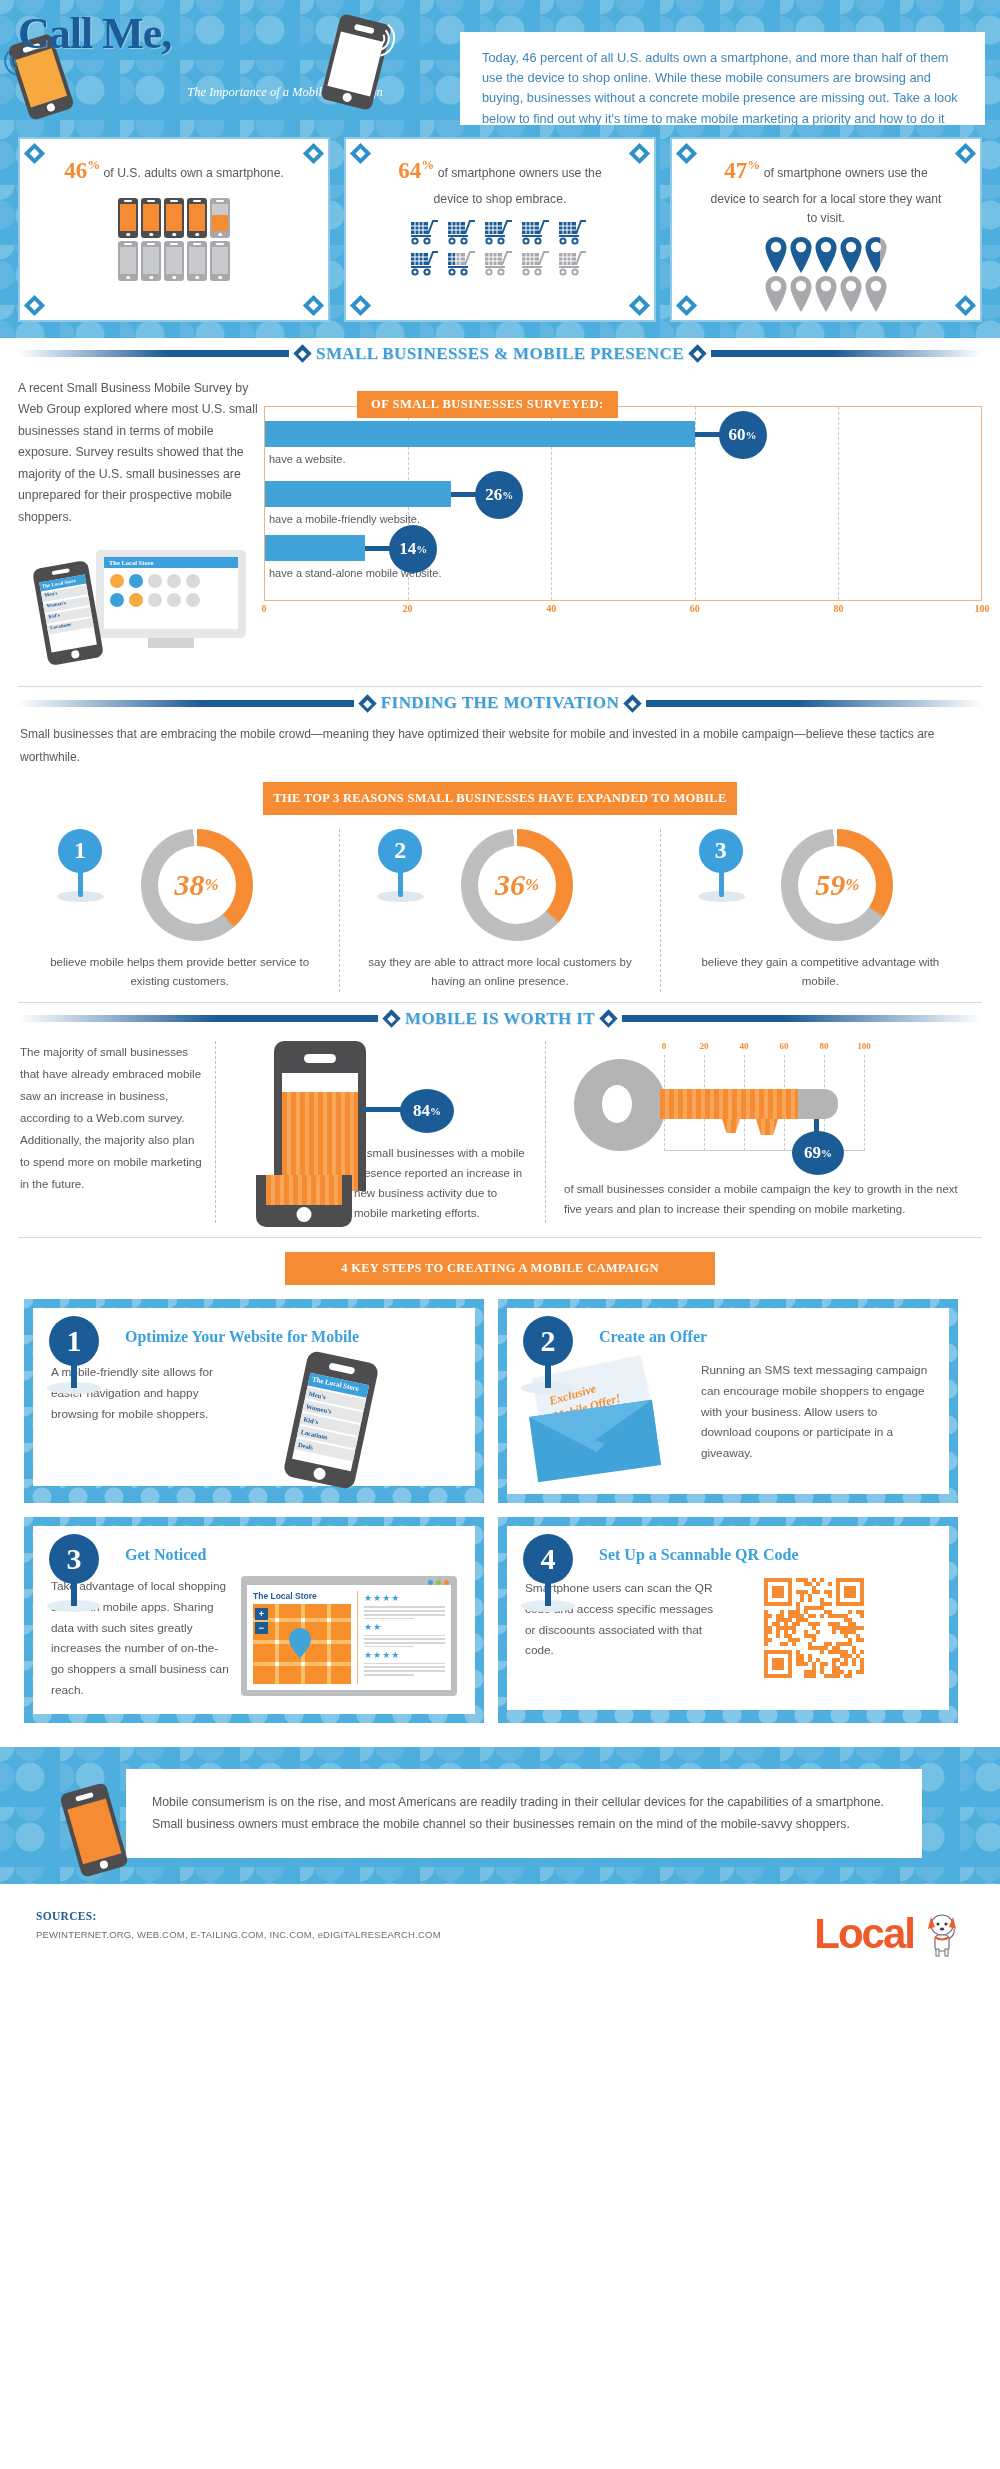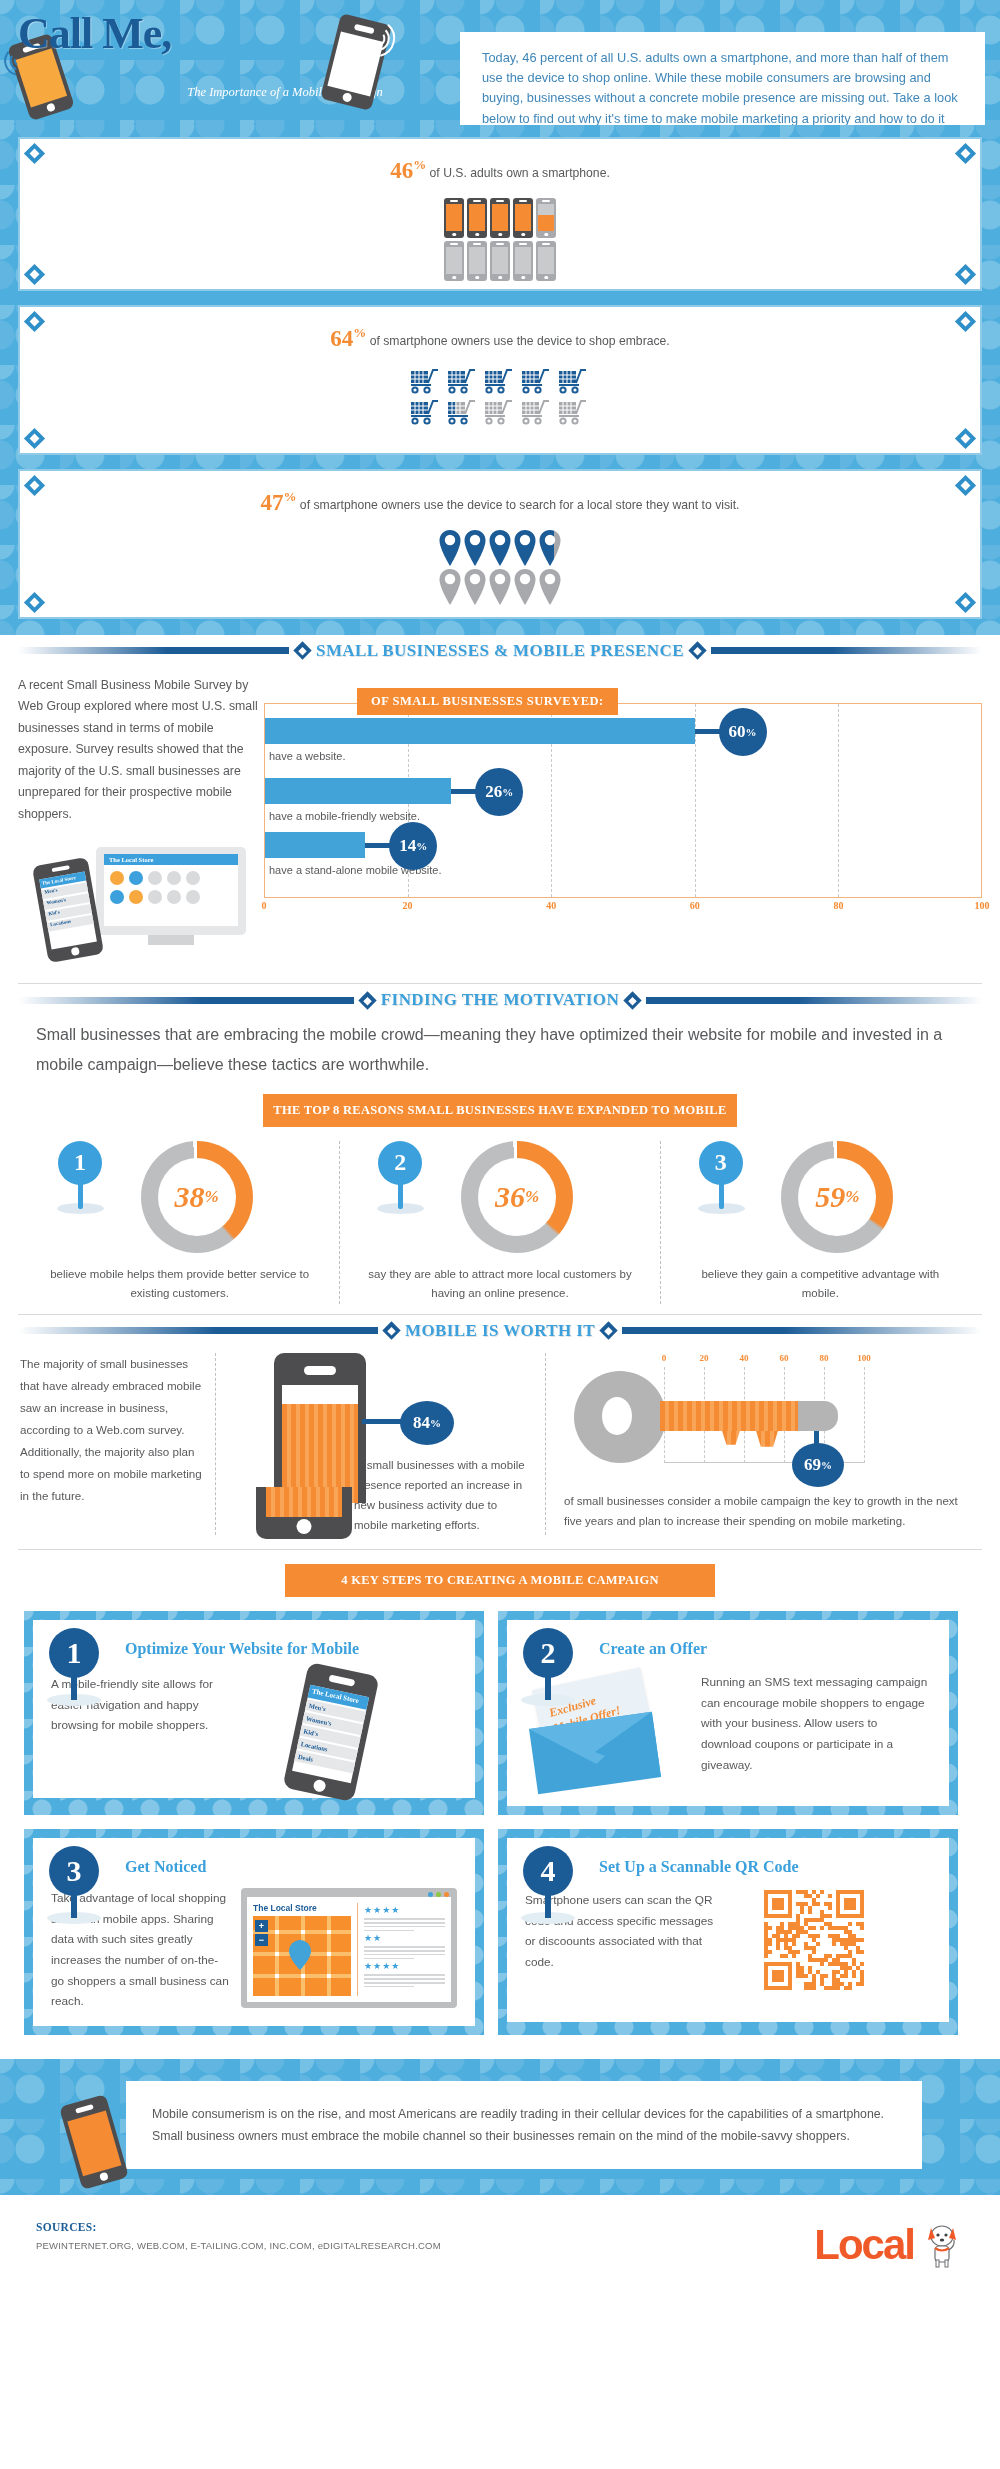--- a/index.html
+++ b/index.html
@@ -65,21 +65,21 @@
   .waves { position: absolute; color: #2b7fb9; }
 
   .intro-box {
     position: absolute; left: 460px; top: 32px; width: 525px;
     background: #ffffff; padding: 16px 22px 18px 22px;
     color: #3f86b8; font-size: 12.8px; line-height: 1.58;
   }
 
   
   .stats-band { padding: 12px 18px 16px 18px; }
-  .stats-row { display: flex; gap: 14px; flex-direction: column; }
+  .stats-row { display: flex; gap: 14px; }
   .stat-box {
     flex: 1; background: #ffffff; border: 2px solid #8fcbe9;
     padding: 10px 10px 8px 10px; position: relative; min-height: 150px;
   }
   .diam {
     position: absolute; width: 15px; height: 15px; background: #2e8fc9;
     transform: rotate(45deg); display:flex; align-items:center; justify-content:center;
   }
   .diam::after { content:""; width:7px; height:7px; background:#fff; }
   .diam.tl { left: 7px; top: 7px; }
@@ -150,21 +150,21 @@
   }
   .bubble sup { font-size: 11px; }
   .bub-stem { position: absolute; height: 5px; background: #1b5b96; z-index: 2; }
   .axis-row { position: relative; height: 16px; margin-top: 2px; }
   .axis-tick {
     position: absolute; font-family: "Liberation Serif", serif; font-weight: bold;
     font-size: 10px; color: #f58b33; transform: translateX(-50%);
   }
 
   
-  .band-para { padding: 10px 20px 0 36px; font-size: 16px; line-height: 1.85; color: #58595b; }
+  .band-para { padding: 10px 20px 0 20px; font-size: 12px; line-height: 1.85; color: #58595b; }
   .orange-banner {
     margin: 14px auto 0 auto; width: 474px; background: #f58b33; color: #fff;
     font-family: "Liberation Serif", serif; font-weight: bold; font-size: 12.5px;
     text-align: center; padding: 9px 10px; position: relative; letter-spacing: .3px;
   }
   .orange-banner::after {
     content:""; position:absolute; left:6px; right:-6px; top:6px; bottom:-6px;
     background:#e0782a; z-index:-1;
   }
   .donuts { display: flex; padding: 14px 20px 10px 20px; }
@@ -684,21 +684,21 @@
 
   <div class="divider">
     <span class="div-line"></span>
     <span class="div-dia"></span>
     <span class="div-title">FINDING THE MOTIVATION</span>
     <span class="div-dia"></span>
     <span class="div-line right"></span>
   </div>
 
   <div class="band-para">Small businesses that are embracing the mobile crowd—meaning they have optimized their website for mobile and invested in a mobile campaign—believe these tactics are worthwhile.</div>
-  <div class="orange-banner">THE TOP 8 REASONS SMALL BUSINESSES HAVE EXPANDED TO MOBILE</div>
+  <div class="orange-banner">THE TOP 3 REASONS SMALL BUSINESSES HAVE EXPANDED TO MOBILE</div>
 
   <div class="donuts" id="donuts">
       <div class="donut-col">
         <div class="donut-wrap">
           <div class="donut-shadow"></div>
           <div class="donut-pinstem"></div>
           <div class="donut-num">1</div>
           <div style="position:relative;width:112px;height:112px;margin-left:34px;">
             <div style="position:absolute;inset:0;border-radius:50%;background:conic-gradient(#f58b33 0deg 136.8deg, #bcbec0 140.8deg 356deg, #ffffff 356deg 360deg);"></div>
             <div style="position:absolute;inset:17px;border-radius:50%;background:#ffffff;"></div>

